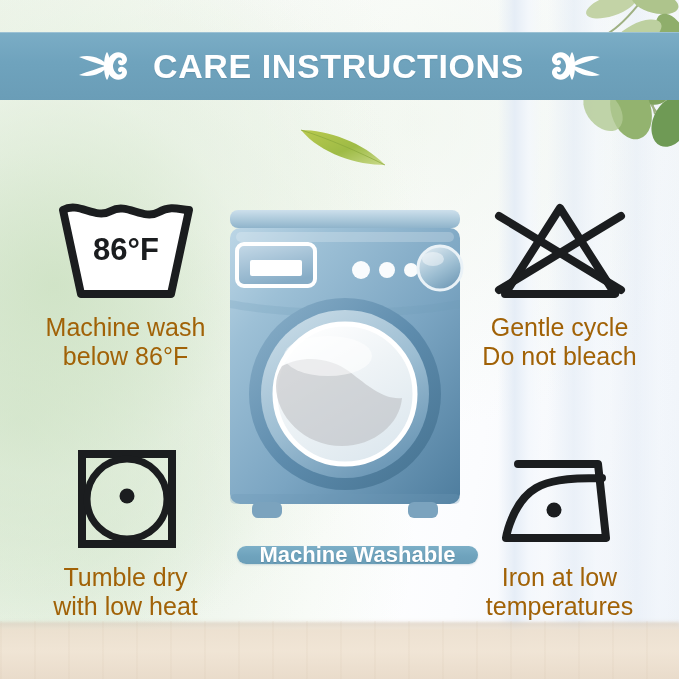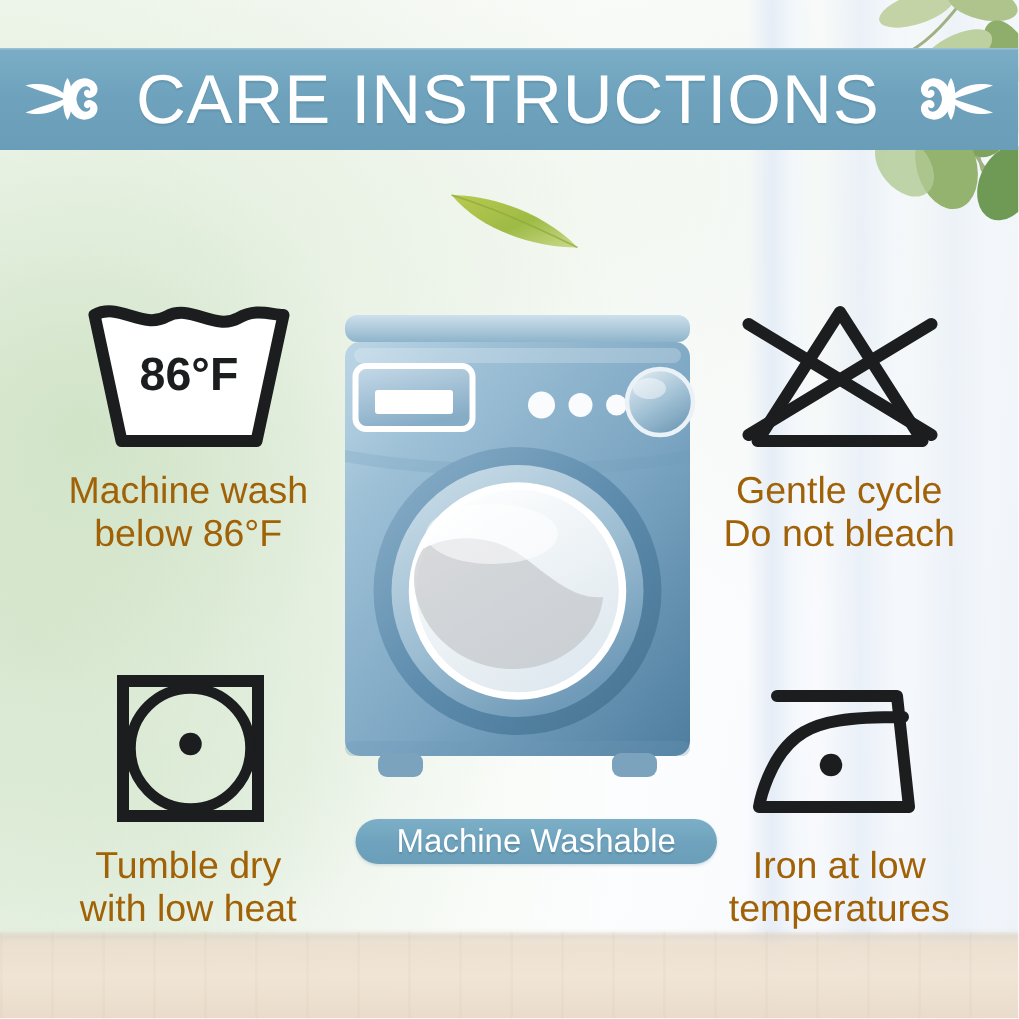--- a/index.html
+++ b/index.html
@@ -54,21 +54,21 @@
   .leaf-float{position:absolute;left:297px;top:124px;width:92px;height:46px;pointer-events:none;}
 
   
   .banner{
     position:absolute;left:0;top:32px;width:679px;height:68px;
     background:linear-gradient(180deg,#7badc6 0%,#6fa3bd 45%,#6a9db7 100%);
     display:flex;align-items:center;justify-content:center;
     box-shadow:0 1px 0 rgba(255,255,255,.25) inset;
   }
   .banner-title{
-    color:#ffffff;font-size:46px;font-weight:normal;letter-spacing:.6px;
+    color:#ffffff;font-size:34px;font-weight:bold;letter-spacing:.6px;
     line-height:1;white-space:nowrap;
     text-shadow:0 1px 1px rgba(40,80,100,.18);
   }
   .fleur{flex:0 0 auto;width:56px;height:44px;}
   .fleur.left{margin-right:20px;}
   .fleur.right{margin-left:22px;}
 
   
   .cell{position:absolute;width:215px;text-align:center;}
   .cell .sym{height:115px;display:flex;align-items:center;justify-content:center;}
@@ -78,25 +78,26 @@
   .cell-tl{left:18px;top:192px;}
   .cell-tr{left:452px;top:192px;}
   .cell-bl{left:18px;top:442px;}
   .cell-br{left:452px;top:442px;}
 
   
   .washer{position:absolute;left:224px;top:208px;width:242px;height:325px;}
 
   
   .badge{
-    position:absolute;left:237px;top:546px;width:241px;height:30px;
+    position:absolute;left:237px;top:546px;width:241px;height:18px;
     background:linear-gradient(180deg,#7cafc7 0%,#6fa3bd 55%,#6b9eb8 100%);
     border-radius:16px;
     display:flex;align-items:center;justify-content:center;
     box-shadow:0 1px 2px rgba(90,130,150,.25);
+    font-weight:bold;
   }
   .badge-text{
     color:#ffffff;font-size:22px;line-height:1;white-space:nowrap;
     text-shadow:0 1px 1px rgba(45,85,105,.25);
   }
 </style>
 </head>
 <body>
 
 <div id="stage">

